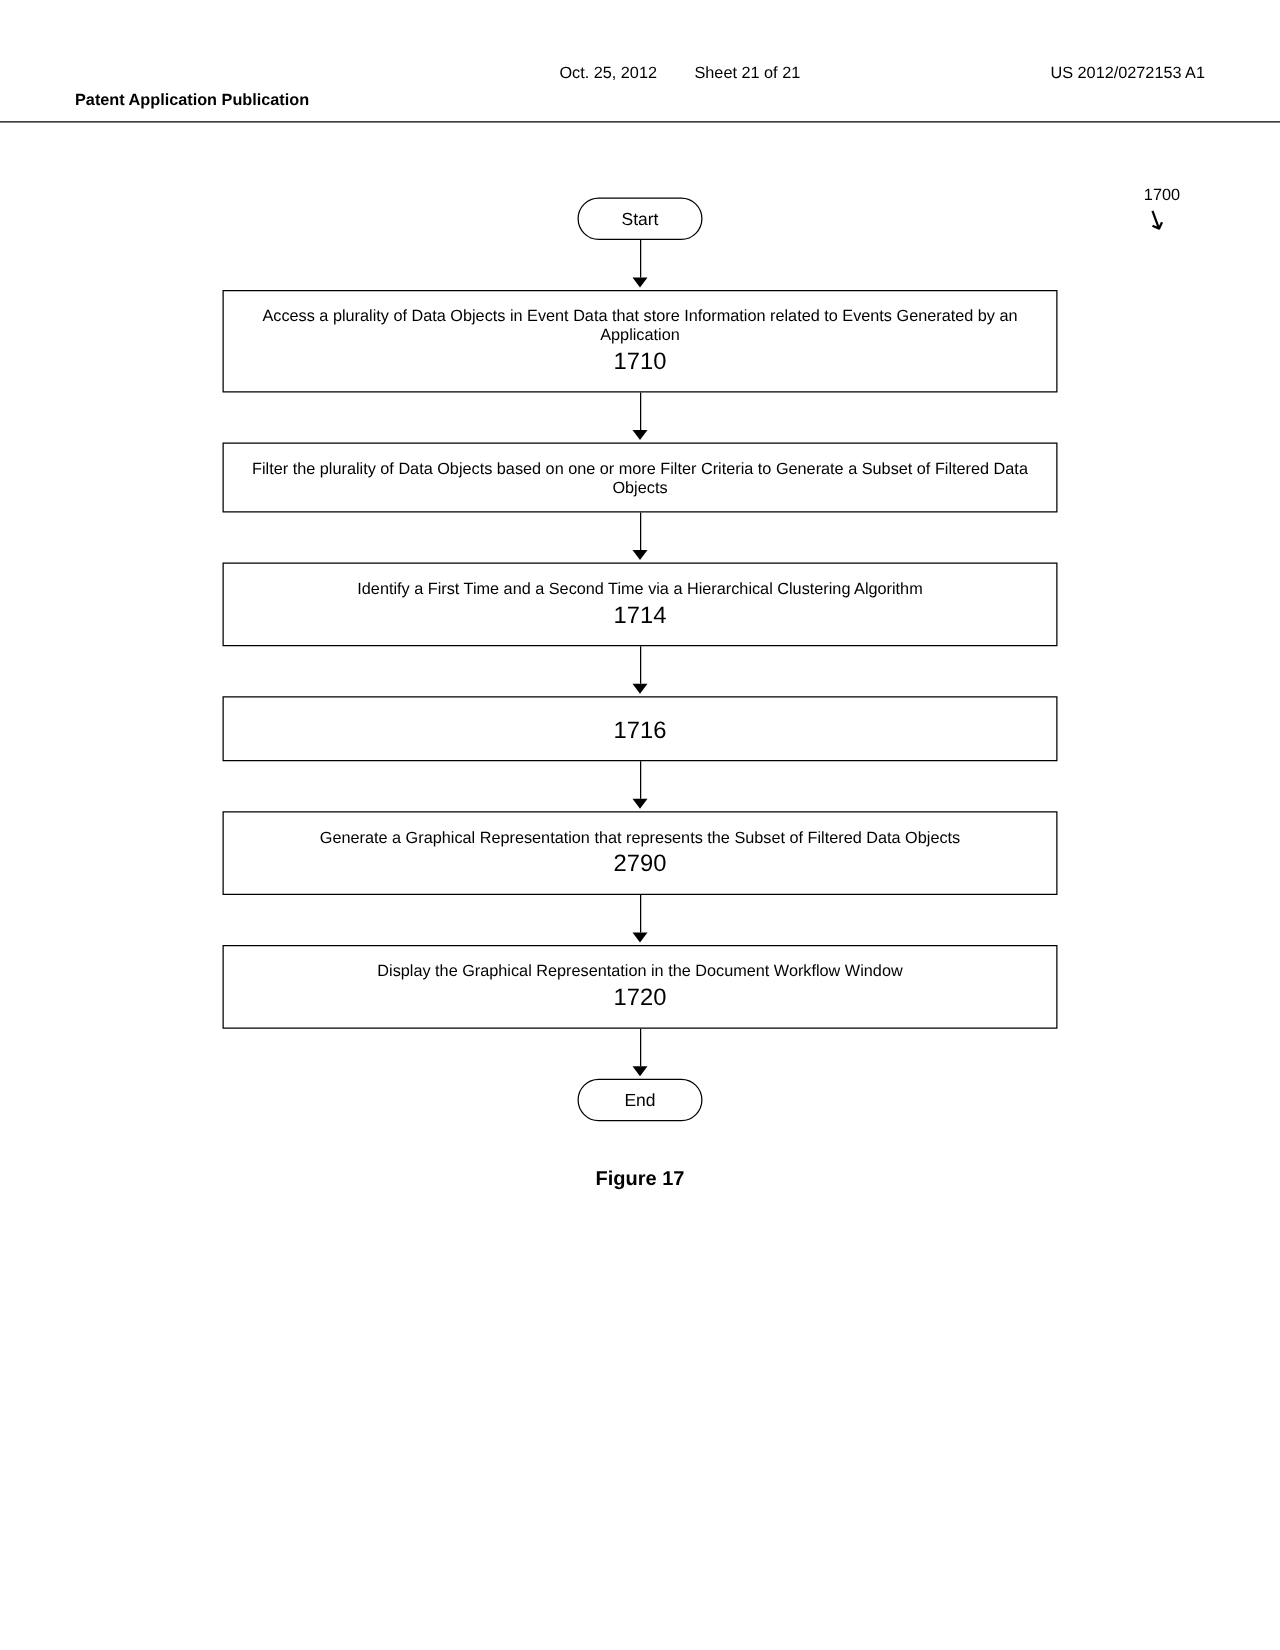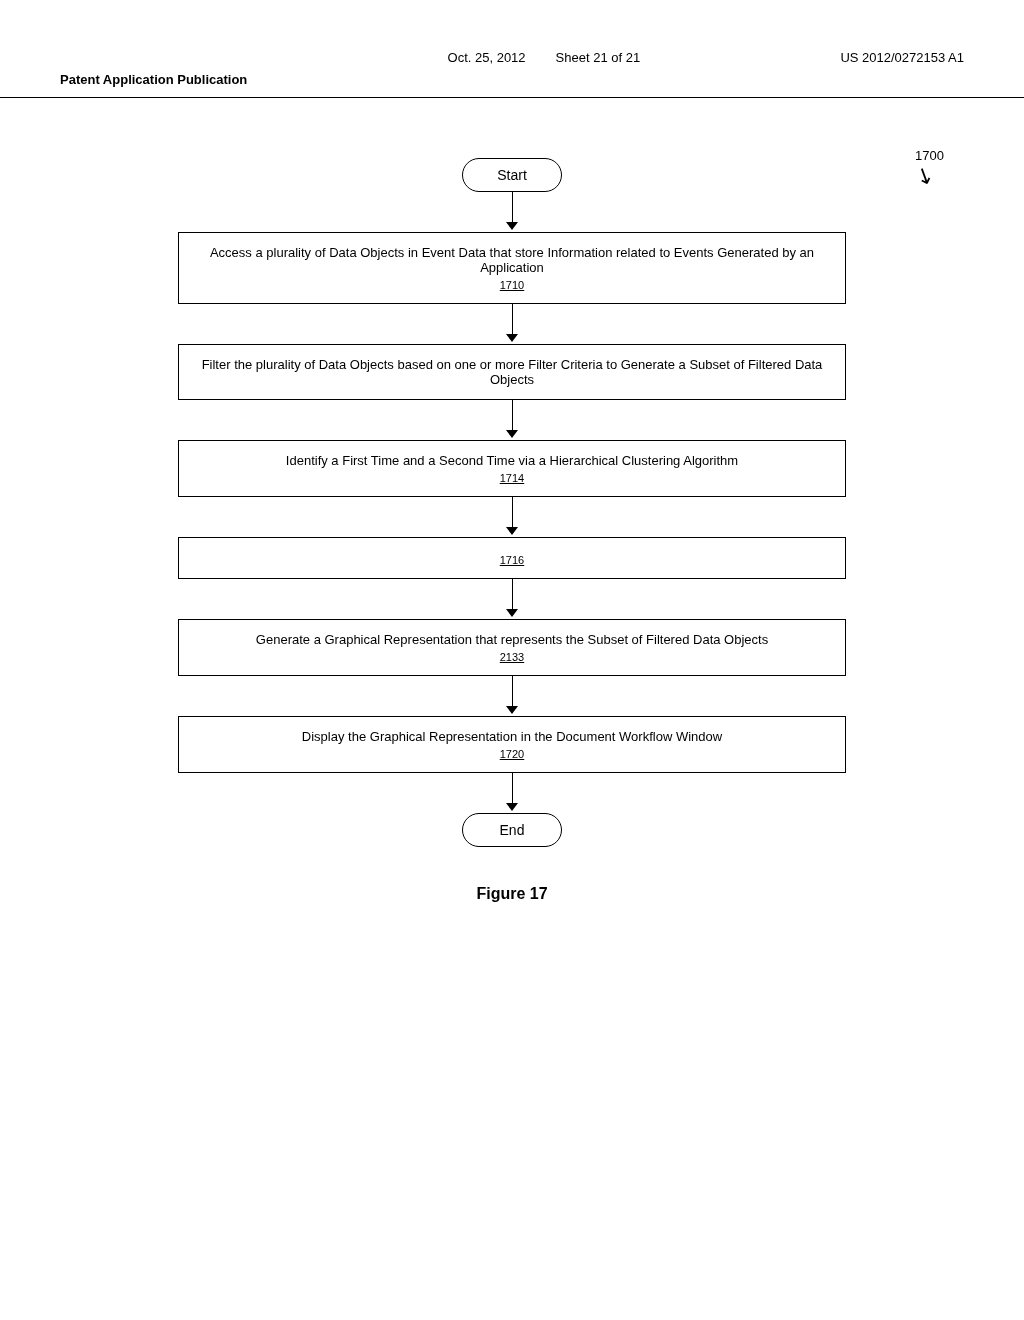--- a/index.html
+++ b/index.html
@@ -92,24 +92,23 @@
     .process-box {
       border: 1px solid #000;
       padding: 12px 16px;
       font-size: 13px;
       text-align: center;
       background: #fff;
       width: 668px;
     }
 
     .process-box .step-num {
-      text-decoration: underline;
       display: block;
       margin-top: 4px;
-      font-size: 11px;
+      font-size: 19px;
     }
 
     
     .arrow-down {
       display: flex;
       flex-direction: column;
       align-items: center;
       height: 40px;
       position: relative;
     }
@@ -190,21 +189,21 @@
       <div class="arrow-down"></div>
 
       <div class="process-box">
         <span class="step-num">1716</span>
       </div>
 
       <div class="arrow-down"></div>
 
       <div class="process-box">
         <span>Generate a Graphical Representation that represents the Subset of Filtered Data Objects</span>
-        <span class="step-num">2133</span>
+        <span class="step-num">2790</span>
       </div>
 
       <div class="arrow-down"></div>
 
       <div class="process-box">
         <span>Display the Graphical Representation in the Document Workflow Window</span>
         <span class="step-num">1720</span>
       </div>
 
       <div class="arrow-down"></div>

